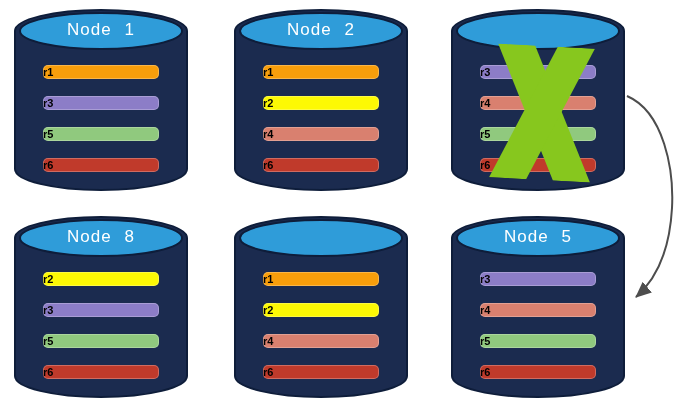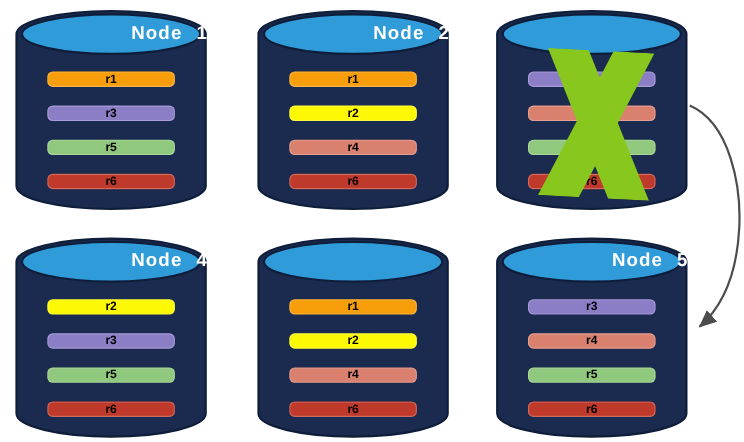--- a/index.html
+++ b/index.html
@@ -12,30 +12,30 @@
   .node{position:absolute;width:176px;height:184px;}
   .node-0{left:13px;top:8px;}
   .node-1{left:233px;top:8px;}
   .node-2{left:450px;top:8px;}
   .node-3{left:13px;top:215px;}
   .node-4{left:233px;top:215px;}
   .node-5{left:450px;top:215px;}
   .cyl{position:absolute;left:0;top:0;}
   .node-title{
     position:absolute;left:0;top:12px;width:100%;
-    text-align:right;color:var(--title-text,#fff);
-    font-size:17px;font-weight:bold;letter-spacing:1px;word-spacing:7px;
+    text-align:center;color:var(--title-text,#fff);
+    font-size:17px;font-weight:normal;letter-spacing:1px;word-spacing:7px;
   }
   .bars{
     position:absolute;left:0;top:57px;width:100%;
     display:flex;flex-direction:column;align-items:center;gap:17px;
   }
   .bar{
     width:116px;height:14px;border-radius:5px;
-    font-size:11px;font-weight:bold;line-height:14px;text-align:center;
+    font-size:11px;font-weight:bold;line-height:14px;
     color:var(--bar-text,#000);
     box-shadow:inset 0 0 0 1px rgba(255,255,255,0.25);
   }
   .x-mark{position:absolute;left:484px;top:46px;transform:rotate(3deg);}
   .failover-arrow{position:absolute;left:0;top:0;pointer-events:none;}
 </style>
 </head>
 <body>
 
 <div class="stage">
@@ -79,21 +79,21 @@
         <div class="bar" style="background: rgb(144, 201, 126);">r5</div>
         <div class="bar" style="background: rgb(192, 58, 43);">r6</div>
       </div>
   </div>
 
   <div class="node node-3">
     <svg class="cyl" width="176" height="184" viewBox="0 0 176 184">
       <path d="M2,23 A86,21 0 0 1 174,23 L174,161 A86,21 0 0 1 2,161 Z" fill="var(--cylinder-body)" stroke="var(--cylinder-outline)" stroke-width="2"></path>
       <ellipse cx="88" cy="23" rx="81" ry="18" fill="var(--cylinder-top)" stroke="var(--cylinder-outline)" stroke-width="2"></ellipse>
     </svg>
-    <div class="node-title">Node 4</div>
+    <div class="node-title">Node 8</div>
     <div class="bars">
         <div class="bar" style="background: rgb(253, 249, 4);">r2</div>
         <div class="bar" style="background: rgb(140, 125, 199);">r3</div>
         <div class="bar" style="background: rgb(144, 201, 126);">r5</div>
         <div class="bar" style="background: rgb(192, 58, 43);">r6</div>
       </div>
   </div>
 
   <div class="node node-4">
     <svg class="cyl" width="176" height="184" viewBox="0 0 176 184">

